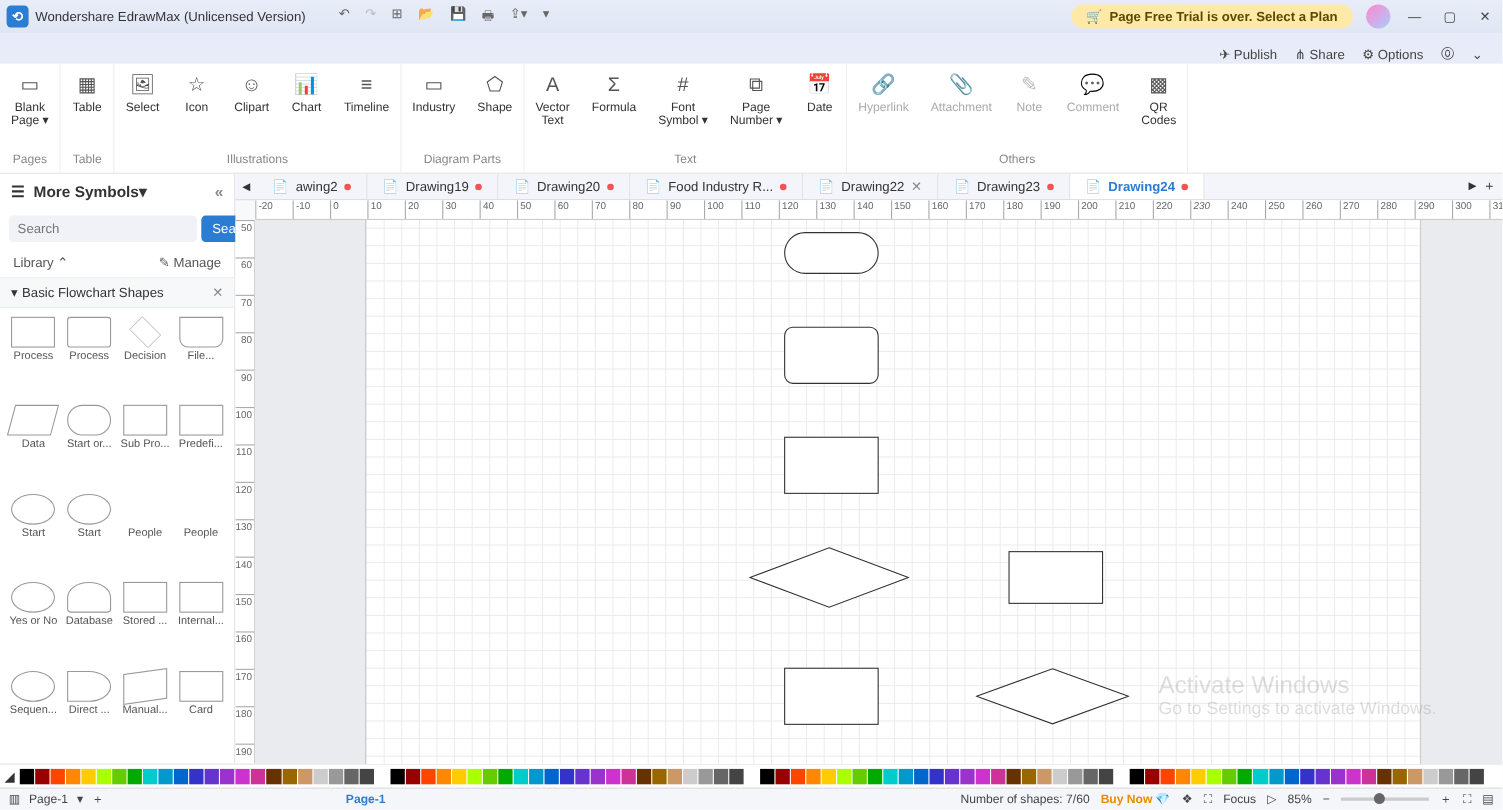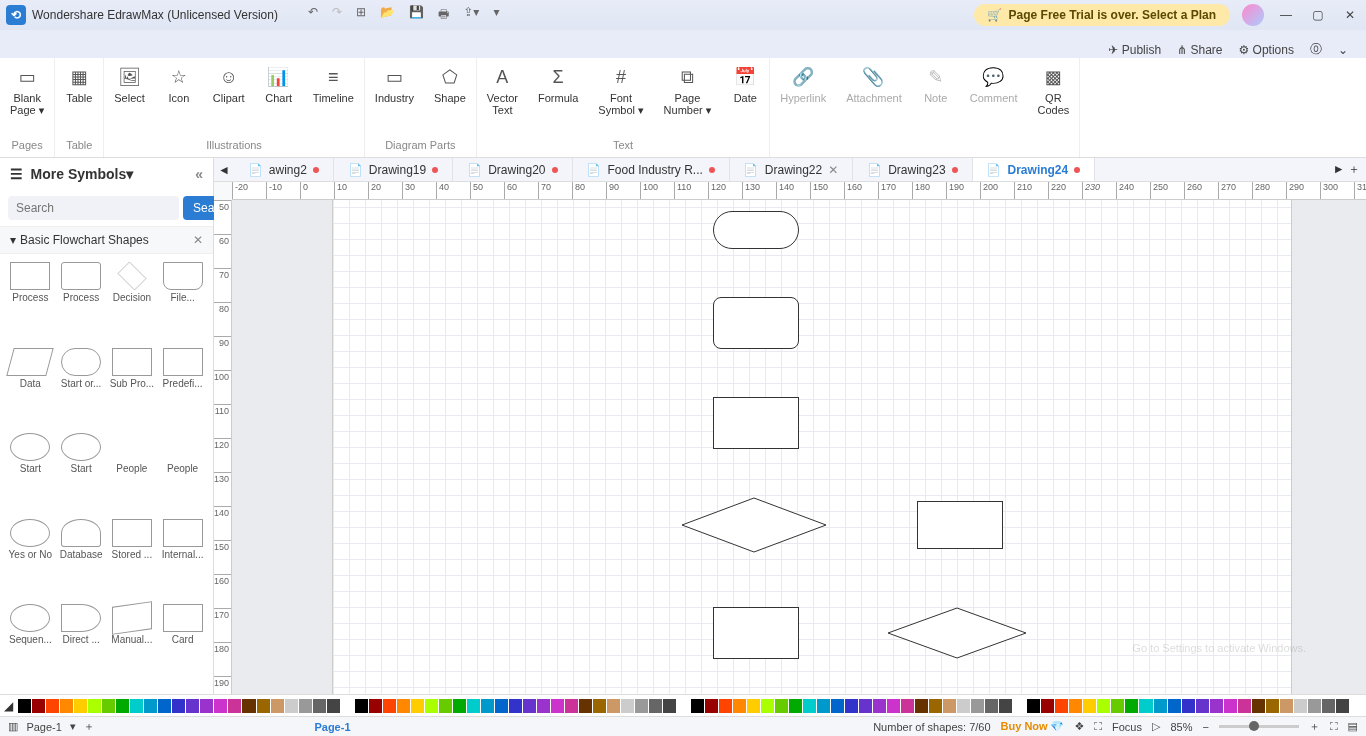--- a/index.html
+++ b/index.html
@@ -73,21 +73,21 @@
 .colorbar .sw { width: 14px; height: 14px; cursor: pointer; }
 
 
 .statusbar { height: 20px; background: #f5f6fa; display: flex; align-items: center; font-size: 11px; color: #444; padding: 0 8px; border-top: 1px solid #ddd; }
 .statusbar .pg { color: #2b7cd3; font-weight: 600; margin-left: 220px; }
 .statusbar .right { margin-left: auto; display: flex; align-items: center; gap: 10px; }
 .statusbar .buy { color: #e88b00; font-weight: 600; }
 .statusbar .pages-left { display: flex; align-items: center; gap: 8px; }
 
 .watermark { position: absolute; right: 60px; bottom: 40px; font-size: 22px; color: rgba(120,120,120,0.25); pointer-events: none; }
-.watermark small { display:block; font-size: 11px; }
+.watermark small { display:block; font-size: 16px; }
 </style>
 </head>
 <body>
 
 <div class="titlebar">
   <div class="logo">⟲</div>
   <div class="title">Wondershare EdrawMax (Unlicensed Version)</div>
   <div class="titlebar-tools">
     <span>↶</span>
     <span style="color:#bbb">↷</span>
@@ -218,34 +218,39 @@
         </div>
         <div class="ribbon-item disabled">
           <div class="ribbon-icon">💬</div>
           <div class="ribbon-caption">Comment</div>
         </div>
         <div class="ribbon-item">
           <div class="ribbon-icon">▩</div>
           <div class="ribbon-caption">QR<br>Codes</div>
         </div>
       </div>
+      <div class="ribbon-group-label">Others</div>
     </div>
   </div>
 
 <div class="main">
 
   <div class="leftpanel">
     <div class="lp-header">
       <span style="margin-right:8px">☰</span>
       <span>More Symbols</span>▾
       <span class="collapse">«</span>
     </div>
     <div class="lp-search">
       <input placeholder="Search" style="">
       <button>Search</button>
+    </div>
+    <div class="lp-librow">
+      <span><span>Library</span> ⌃</span>
+      <span class="manage">✎ <span>Manage</span></span>
     </div>
     <div class="lp-section">
       <span style="margin-right:4px">▾</span>
       <span>Basic Flowchart Shapes</span>
       <span class="x">✕</span>
     </div>
     <div class="shape-grid" id="shape-grid">
         <div class="shape-cell">
           <div class="shape-thumb" style=""></div>
           <div class="shape-label">Process</div>
@@ -431,20 +436,21 @@
           <svg style="position:absolute; left:348px; top:306px; width:146px; height:56px;">
               <polygon points="73,1 145,28 73,55 1,28" fill="#fff" stroke="#333"></polygon>
             </svg>
           <div class="shape" style="left:584px; top:310px; width:86px; height:48px;"></div>
           <div class="shape" style="left:380px; top:416px; width:86px; height:52px;"></div>
           <svg style="position:absolute; left:554px; top:416px; width:140px; height:52px;">
               <polygon points="70,1 139,26 70,51 1,26" fill="#fff" stroke="#333"></polygon>
             </svg>
         </div>
         <div class="watermark">
+          <span>Activate Windows</span>
           <small>Go to Settings to activate Windows.</small>
         </div>
       </div>
     </div>
   </div>
 </div>
 
 <div class="colorbar" id="colorbar">
   <span style="margin-right:4px">◢</span>
 <div class="sw" style="background: rgb(0, 0, 0);"></div>

